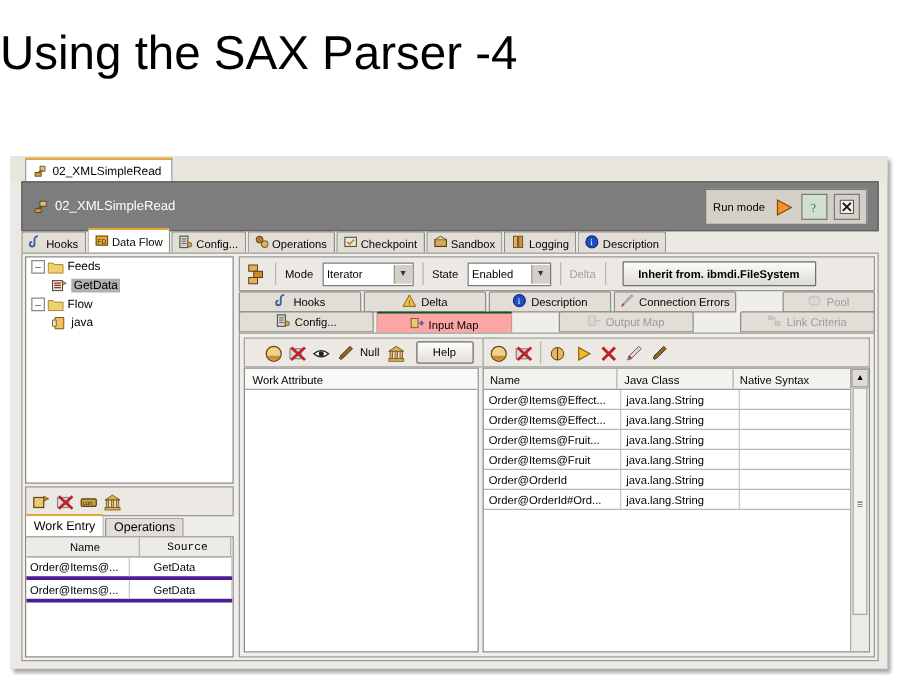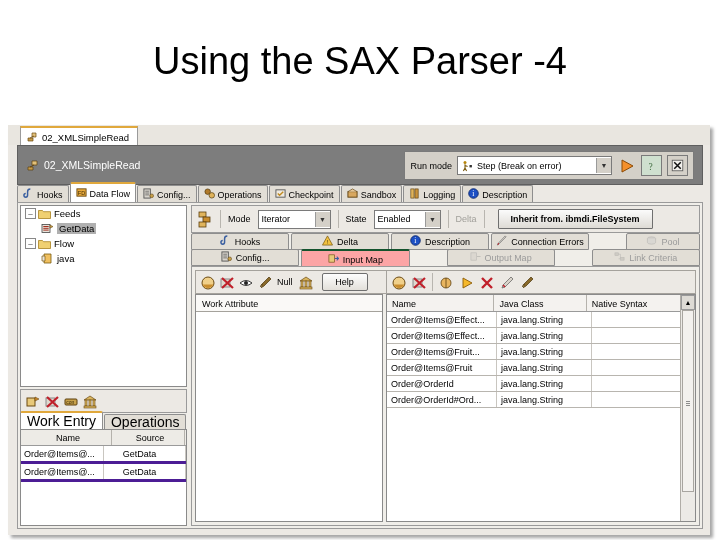--- a/index.html
+++ b/index.html
@@ -4,21 +4,21 @@
 <style>
   html,body{margin:0;padding:0;}
   body{
     width:720px;height:540px;overflow:hidden;
     background:#ffffff;
     font-family:"Liberation Sans", sans-serif;
   }
   .slide{position:relative;width:720px;height:540px;background:#fff;}
 
   .slide-title{
-    position:absolute;left:0;top:40px;width:720px;text-align:center;
+    position:absolute;left:0;top:22px;width:720px;text-align:left;
     font-size:38px;color:#000;letter-spacing:0px;white-space:nowrap;
   }
 
   
   .shot{
     position:absolute;left:8px;top:125px;width:702px;height:410px;
     background:#d4d0c8;
     box-shadow:3px 3px 3px rgba(0,0,0,.35);
     overflow:hidden;
     font-size:9px;color:#000;
@@ -79,21 +79,21 @@
   .leftcol{position:absolute;left:2px;top:2px;width:167px;bottom:2px;}
   .treepane{position:absolute;left:0;top:0;right:0;height:180px;background:#fff;border:1px solid #8a8a8a;overflow:hidden;}
   .trow{display:flex;align-items:center;font-size:9.5px;height:15px;white-space:nowrap;}
   .twist{width:9px;height:9px;border:1px solid #888;background:#fff;margin-right:2px;
          display:flex;align-items:center;justify-content:center;font-size:8px;line-height:8px;color:#333;}
   .sel{background:#b0b0b0;color:#000;padding:0 2px;}
 
   .lefttools{position:absolute;left:0;top:184px;right:0;height:22px;background:#ece9e4;border:1px solid #9a9a9a;
              display:flex;align-items:center;gap:6px;padding-left:5px;}
   .lefttabs{position:absolute;left:0;top:208px;right:0;height:16px;display:flex;align-items:flex-end;gap:1px;}
-  .ltab{height:14px;background:#e2ded6;border:1px solid #8e8e8e;border-bottom:none;padding:0 6px;font-size:14px;
+  .ltab{height:14px;background:#e2ded6;border:1px solid #8e8e8e;border-bottom:none;padding:0 6px;font-size:10px;
         display:flex;align-items:center;border-radius:2px 2px 0 0;}
   .ltab.active{background:#fff;height:16px;border-top:2px solid #e0a83c;}
   .leftgrid{position:absolute;left:0;top:224px;right:0;bottom:0;background:#fff;border:1px solid #8a8a8a;overflow:hidden;}
 
   
   .ghead{display:flex;background:#edebe6;border-bottom:1px solid #9a9a9a;height:15px;}
   .ghead div{font-size:9px;padding:1px 0 0 4px;border-right:1px solid #b5b2ac;display:flex;align-items:center;}
   .grow{display:flex;height:15px;border-bottom:3px solid #4c1d95;gap:16px;}
   .grow div{font-size:9px;padding:1px 0 0 3px;border-right:1px solid #c9c6c0;
             overflow:hidden;white-space:nowrap;display:flex;align-items:center;}
@@ -116,21 +116,21 @@
     display:flex;align-items:center;justify-content:center;gap:4px;font-size:9px;white-space:nowrap;
     border-radius:2px 2px 0 0;
   }
   .stab.active{background:#fca5a5;height:17px;border-top:2px solid #14532d;border-bottom:none;}
   .stab.dim{color:#9b9b9b;margin-left:35px;}
   .stab.narrow{flex:0 0 72px;}
 
   .panelarea{position:absolute;left:0;top:61px;right:0;bottom:0;background:#f0eee9;border:1px solid #9a9a9a;}
 
   .attrtools{position:absolute;left:3px;top:3px;width:186px;height:22px;background:#ece9e4;
-             border:1px solid #a5a29c;display:flex;align-items:center;gap:6px;padding-left:5px;}
+             border:1px solid #a5a29c;display:flex;align-items:center;gap:6px;padding-left:16px;}
   .nullt{font-size:9px;}
   .helpbtn{margin-left:4px;height:16px;min-width:44px;background:linear-gradient(#fdfdfd,#e3e0da);
            border:1px solid #6f6f6f;font-size:9px;display:flex;align-items:center;justify-content:center;border-radius:2px;}
   .attrlist{position:absolute;left:3px;top:27px;width:186px;bottom:3px;background:#fff;border:1px solid #8a8a8a;overflow:hidden;}
   .attrhead{height:15px;background:#faf9f7;border-bottom:1px solid #a5a29c;font-size:9px;padding:1px 0 0 6px;
             display:flex;align-items:center;}
   .attrrow{height:14px;border-bottom:1px solid #8a8a8a;font-size:9px;padding:0 0 0 2px;
            display:flex;align-items:center;white-space:nowrap;overflow:hidden;}
 
   .bigtools{position:absolute;left:194px;top:3px;right:3px;height:22px;background:#ece9e4;
@@ -184,31 +184,20 @@
                 <path d="M2 8h5v3H2z" fill="#c79b4a" stroke="#5c3f0d" stroke-width=".7"></path>
                 <path d="M6 2h5v4H6z" fill="#e2c07a" stroke="#5c3f0d" stroke-width=".7"></path>
                 <path d="M4 8 L8 6" stroke="#5c3f0d" stroke-width=".9"></path>
               </svg>
         </span>
         <span>02_XMLSimpleRead</span>
       </div>
 
       <div class="runbox">
         <span class="runlbl">Run mode</span>
-        <div class="combo" style="width:150px">
-          <span class="ic ic14">
-            <svg viewBox="0 0 12 12" width="12" height="12">
-                  <circle cx="4" cy="2.6" r="1.5" fill="#b8860b"></circle>
-                  <path d="M4 4.2 L4 8 M4 5.5 L6.6 6.6 M4 8 L2.4 11 M4 8 L5.6 11" stroke="#7a5a10" stroke-width="1.1" fill="none"></path>
-                  <rect x="8.5" y="5" width="2.4" height="2.4" fill="#333"></rect>
-                </svg>
-          </span>
-          <span class="cval">Step (Break on error)</span>
-          <span class="arrow">▼</span>
-        </div>
         <span class="playbtn">
           <svg viewBox="0 0 16 16" width="16" height="16">
                 <polygon points="3,2 14,8 3,14" fill="#f5902b" stroke="#8a4a06" stroke-width="1"></polygon>
               </svg>
         </span>
         <span class="sqbtn" style="background:#cfe0cf">
           <svg viewBox="0 0 16 16" width="14" height="14">
                 <text x="4" y="12" font-size="11" fill="#3d6b3d" font-family="Liberation Serif, serif">?</text>
               </svg>
         </span>
@@ -347,21 +336,21 @@
         </div>
 
         <div class="lefttabs" id="left-tabs">
               <div class="ltab active">Work Entry</div>
               <div class="ltab">Operations</div>
             </div>
 
         <div class="leftgrid">
           <div class="ghead" id="lgrid-head">
                 <div style="width: 86px; justify-content: center;">Name</div>
-                <div style="width: 68px; justify-content: center;">Source</div>
+                <div style="width: 68px; justify-content: center; font-family: Liberation Mono, monospace;">Source</div>
               </div>
           <div id="lgrid-body">
                 <div class="grow">
                   <div style="width: 86px;">Order@Items@...</div>
                   <div style="width: 68px;">GetData</div>
                 </div>
                 <div class="grow">
                   <div style="width: 86px;">Order@Items@...</div>
                   <div style="width: 68px;">GetData</div>
                 </div>

